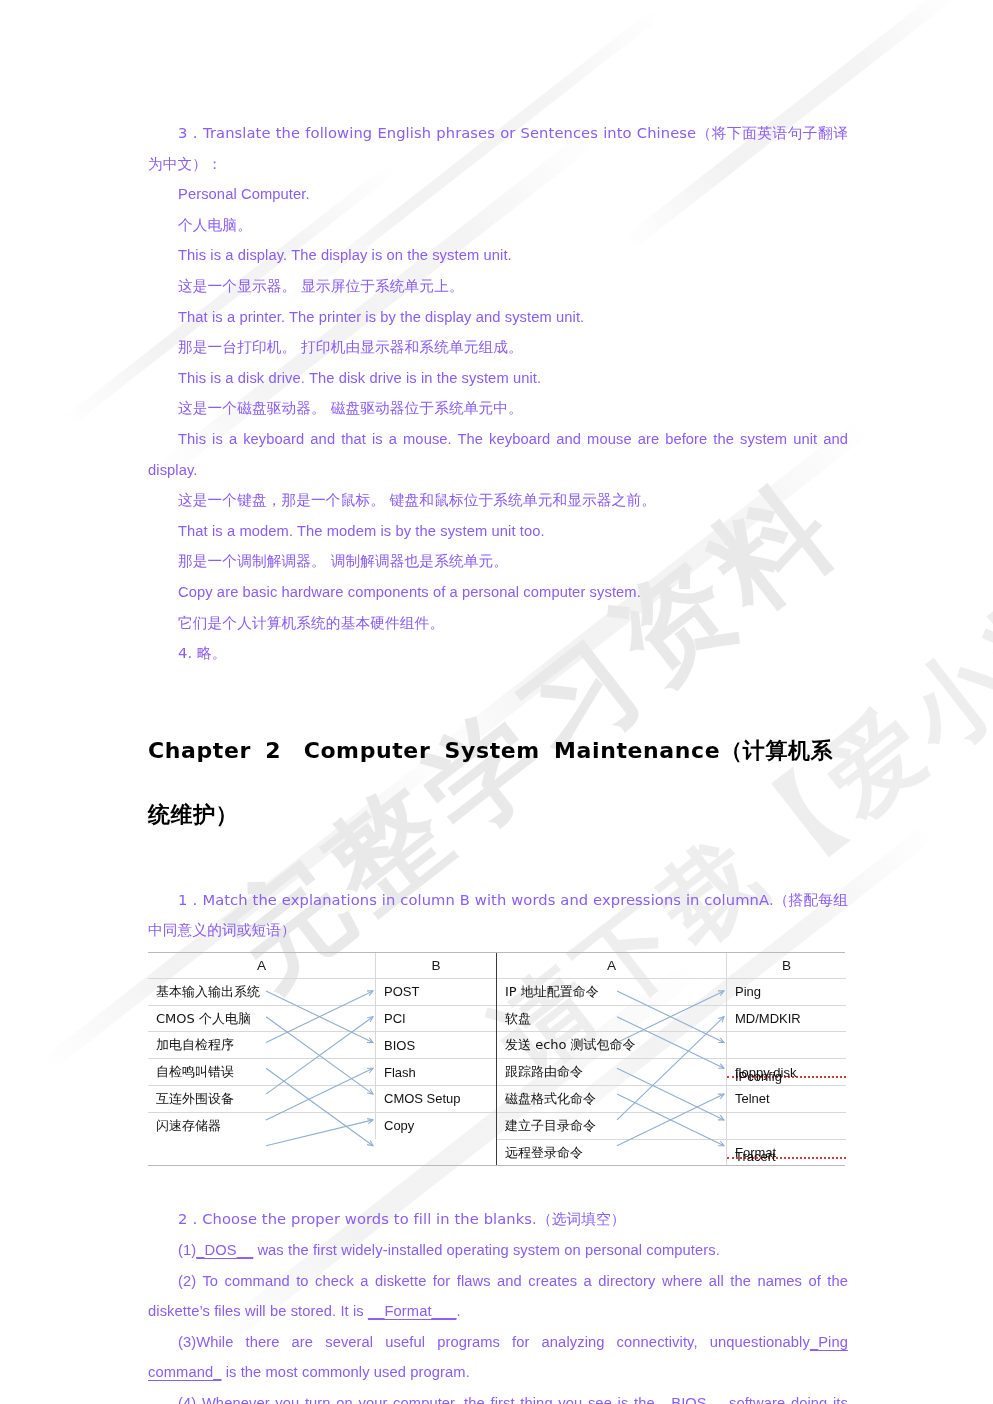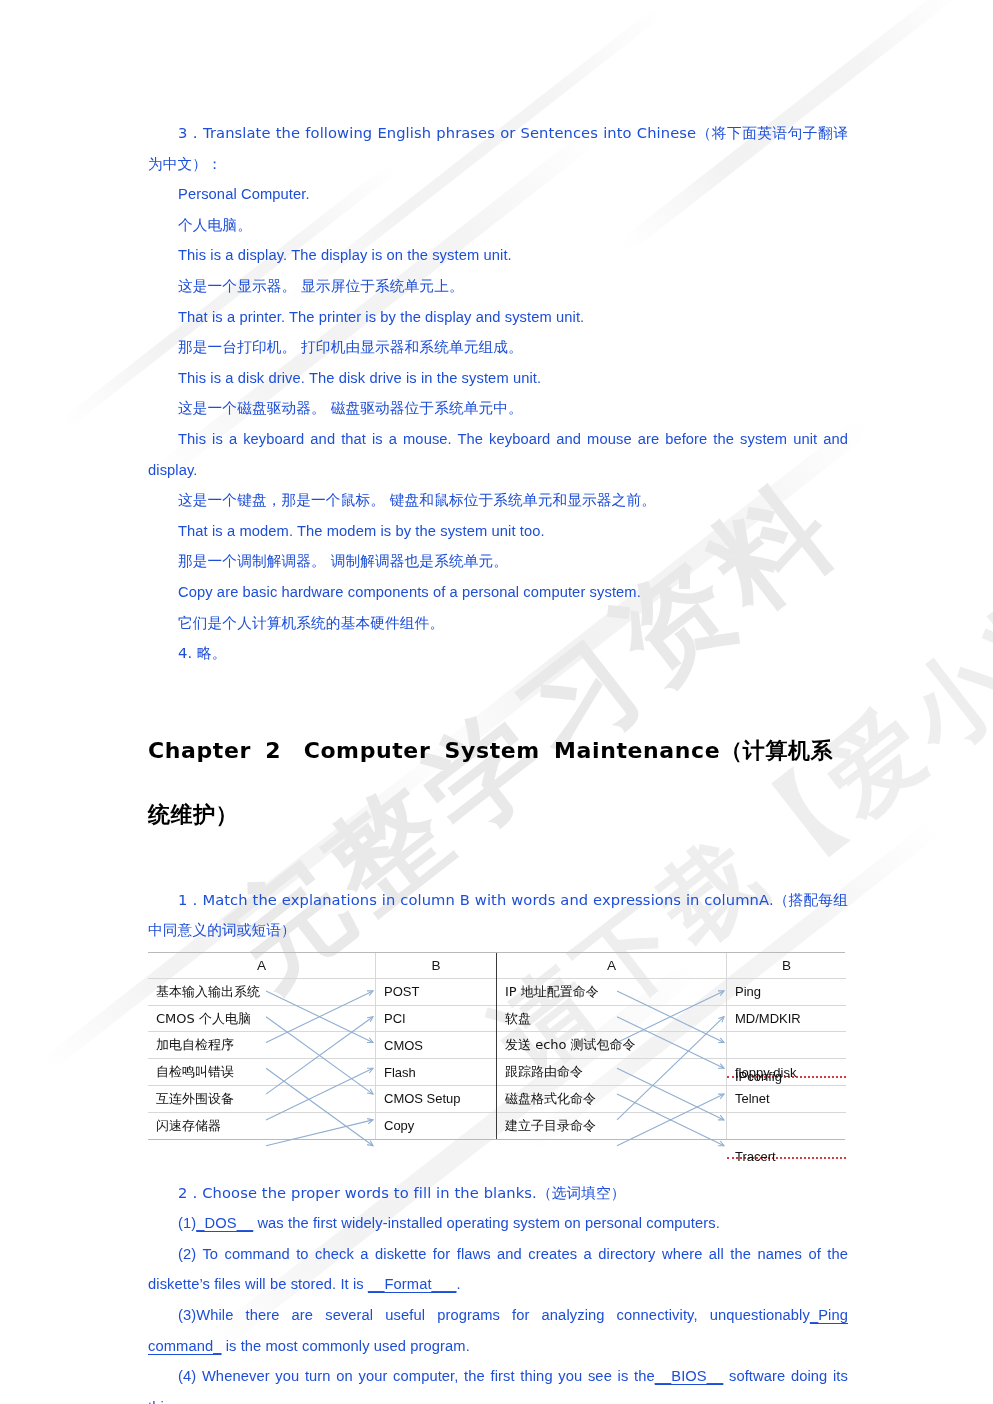--- a/index.html
+++ b/index.html
@@ -65,21 +65,21 @@
     left: 148px;
     top: 118px;
     width: 700px;
   }
 
   p.para {
     margin: 0;
     font-size: 14.7px;
     line-height: 30.6px;
     text-align: justify;
-    color: #1d4ed8;
+    color: #8b5cf6;
     letter-spacing: .1px;
   }
   p.para.ind { text-indent: 30px; }
   .cn { font-family: "DejaVu Sans", "Liberation Sans", sans-serif; }
   .spacer-md { height: 38px; }
   .spacer-lg { height: 50px; }
 
   h1.chapter {
     margin: 0;
     font-family: "DejaVu Sans", sans-serif;
@@ -232,21 +232,21 @@
         <div class="mrow">
           <div class="cell a cnlabel">基本输入输出系统</div>
           <div class="cell b">POST</div>
         </div>
         <div class="mrow">
           <div class="cell a cnlabel">CMOS 个人电脑</div>
           <div class="cell b">PCI</div>
         </div>
         <div class="mrow">
           <div class="cell a cnlabel">加电自检程序</div>
-          <div class="cell b">CMOS</div>
+          <div class="cell b">BIOS</div>
         </div>
         <div class="mrow">
           <div class="cell a cnlabel">自检鸣叫错误</div>
           <div class="cell b">Flash</div>
         </div>
         <div class="mrow">
           <div class="cell a cnlabel">互连外围设备</div>
           <div class="cell b">CMOS Setup</div>
         </div>
         <div class="mrow">
@@ -295,20 +295,24 @@
           <div class="cell b">floppy disk</div>
         </div>
         <div class="mrow">
           <div class="cell a cnlabel">磁盘格式化命令</div>
           <div class="cell b">Telnet</div>
         </div>
         <div class="mrow">
           <div class="cell a cnlabel">建立子目录命令</div>
           <div class="cell b redsquig">Tracert</div>
         </div>
+        <div class="mrow">
+          <div class="cell a cnlabel">远程登录命令</div>
+          <div class="cell b">Format</div>
+        </div>
       </div>
 
     </div>
 
     <div class="spacer-md"></div>
 
     <p class="para ind cn">2．Choose the proper words to fill in the blanks.（选词填空）</p>
 
     <p class="para ind"><span>(1)</span><span class="blank">_DOS__</span><span> was the first widely-installed operating system on personal computers.</span></p>
 

